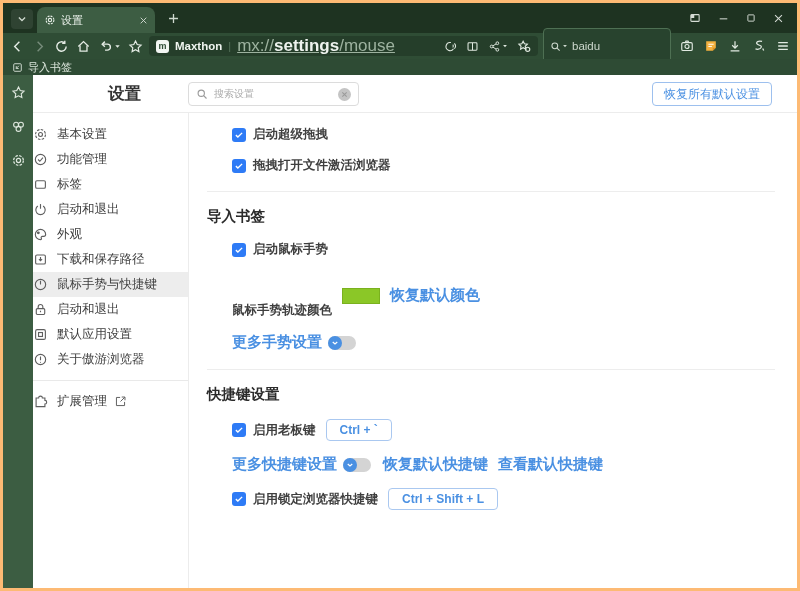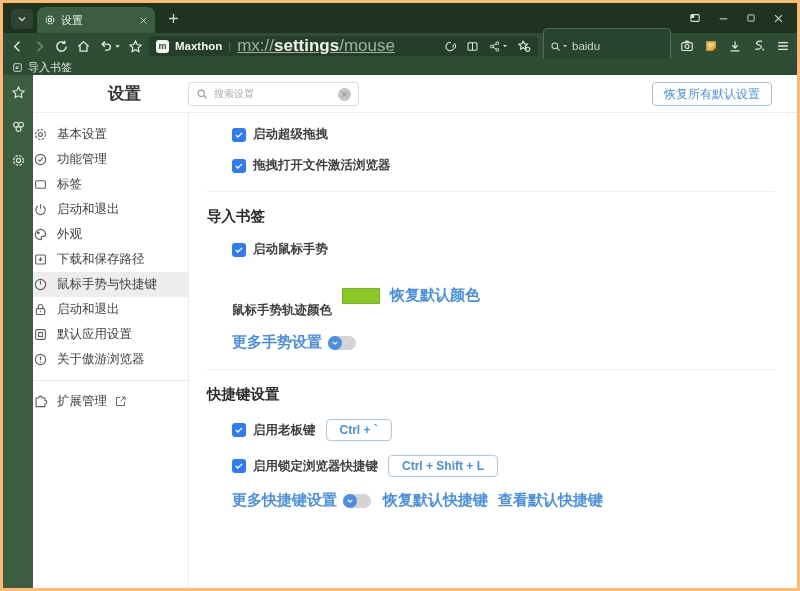--- a/index.html
+++ b/index.html
@@ -478,38 +478,38 @@
           <div class="row">
             <span class="checkbox">
                 <svg width="10" height="10" viewBox="0 0 16 16" fill="none" stroke="#fff" stroke-width="2.2">
                   <path d="M3 8.2l3.2 3L13 4.6"></path>
                 </svg>
               </span>
             <span class="cb-label">启用老板键</span>
             <span class="kbd-box">Ctrl + `</span>
           </div>
           <div class="row">
-            <span class="checkbox">
-                <svg width="10" height="10" viewBox="0 0 16 16" fill="none" stroke="#fff" stroke-width="2.2">
-                  <path d="M3 8.2l3.2 3L13 4.6"></path>
-                </svg>
-              </span>
-            <span class="cb-label">启用锁定浏览器快捷键</span>
-            <span class="kbd-box">Ctrl + Shift + L</span>
-          </div>
-          <div class="row">
             <span class="link">更多快捷键设置</span>
             <span class="toggle">
                 <span class="knob">
                   <svg width="8" height="8" viewBox="0 0 16 16" fill="none" stroke="#fff" stroke-width="2.4">
                     <path d="M3.5 6l4.5 4 4.5-4"></path>
                   </svg>
                 </span>
               </span>
             <span class="link ml12">恢复默认快捷键</span>
             <span class="link ml10">查看默认快捷键</span>
           </div>
+          <div class="row">
+            <span class="checkbox">
+                <svg width="10" height="10" viewBox="0 0 16 16" fill="none" stroke="#fff" stroke-width="2.2">
+                  <path d="M3 8.2l3.2 3L13 4.6"></path>
+                </svg>
+              </span>
+            <span class="cb-label">启用锁定浏览器快捷键</span>
+            <span class="kbd-box">Ctrl + Shift + L</span>
+          </div>
 
         </div>
       </div>
     </div>
   </div>
 </div>
 
 </body></html>

